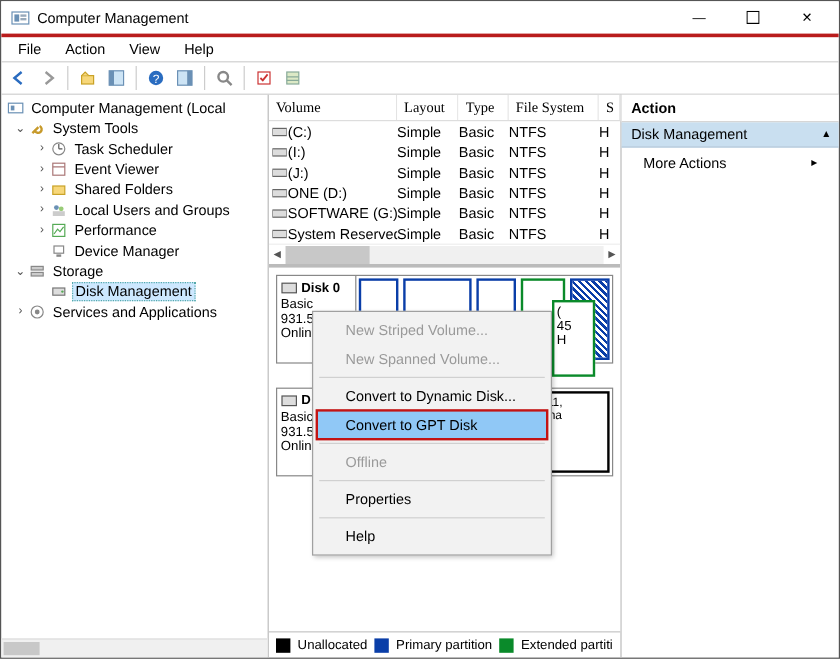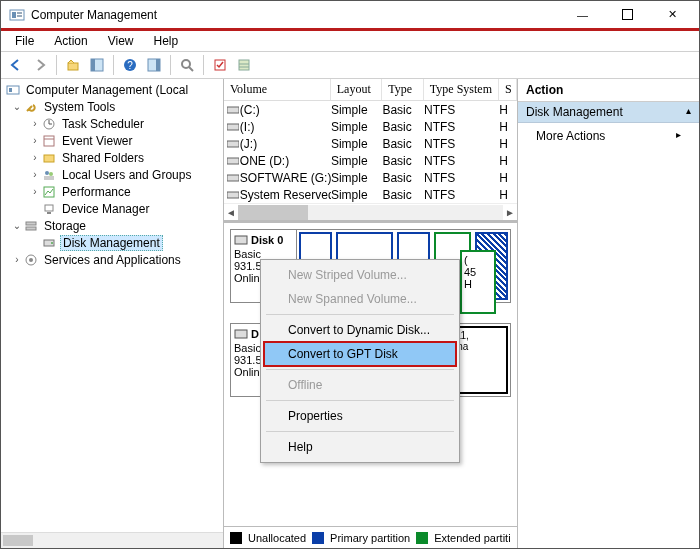--- a/index.html
+++ b/index.html
@@ -454,21 +454,21 @@
         <div class="thumb"></div>
       </div>
   </div>
 
   <div class="pane-center">
 
     <div class="volhead">
       <div class="col col-vol">Volume</div>
       <div class="col col-lay">Layout</div>
       <div class="col col-type">Type</div>
-      <div class="col col-fs">Type System</div>
+      <div class="col col-fs">File System</div>
       <div class="col col-st">S</div>
     </div>
     <div id="volrows">
         <div class="volrow">
           <span class="volicon">
             <svg width="12" height="10">
               <rect x="0" y="2" width="12" height="6" fill="#ddd" stroke="#666"></rect>
             </svg>
           </span>
           <span class="cell" style="width:92px">(C:)</span>

